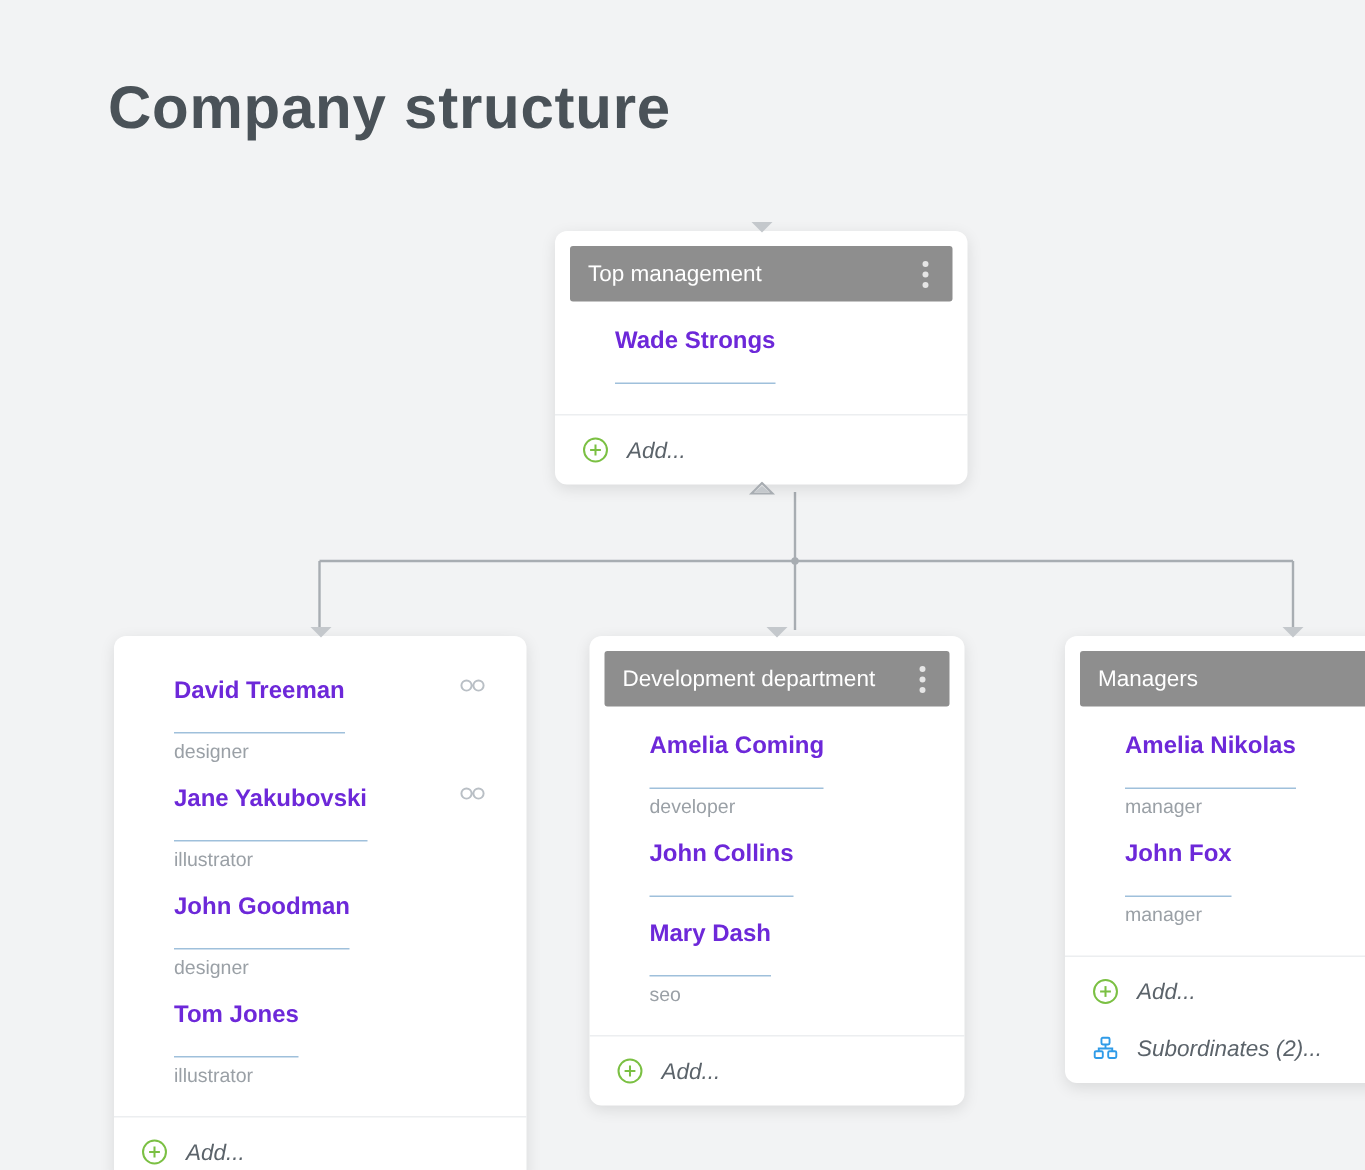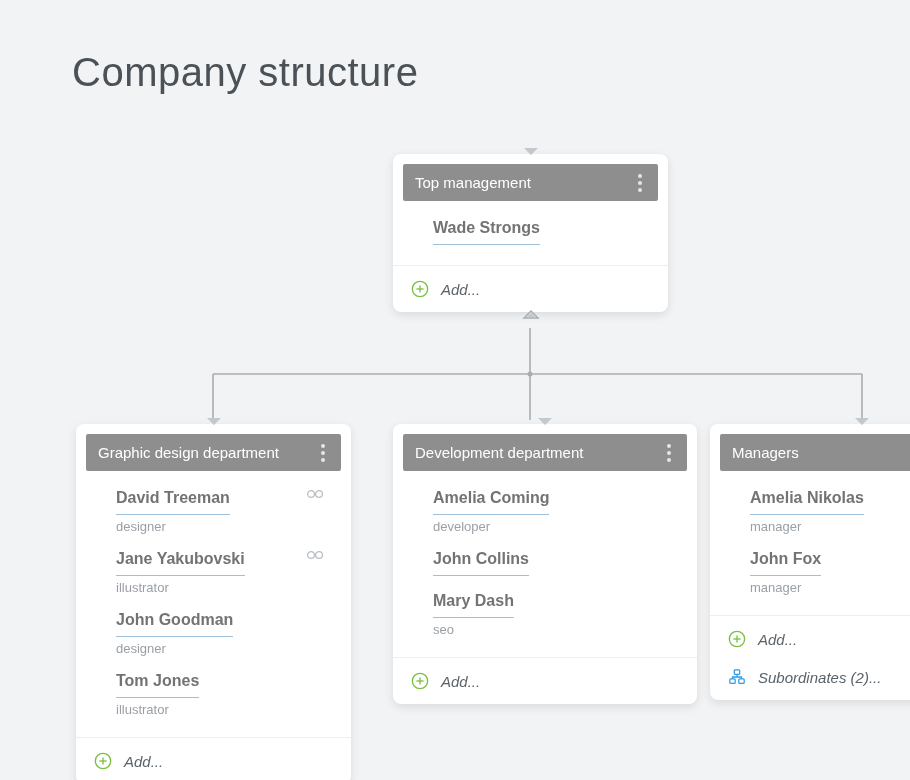--- a/index.html
+++ b/index.html
@@ -14,21 +14,21 @@
   .canvas {
     position: relative;
     width: 910px;
     height: 780px;
   }
   h1.page-title {
     position: absolute;
     left: 72px; top: 50px;
     margin: 0;
     font-size: 40px;
-    font-weight: 400;
+    font-weight: 700;
     color: #4a5258;
     letter-spacing: 0.5px;
   }
 
   .card {
     position: absolute;
     background: #ffffff;
     border-radius: 8px;
     box-shadow: 0 3px 10px rgba(0,0,0,0.10);
     padding: 10px 10px 0 10px;
@@ -56,26 +56,26 @@
     background: #e6e6e6;
   }
   .card-body {
     padding: 12px 8px 4px 8px;
   }
   .person {
     position: relative;
     padding: 6px 10px 10px 22px;
   }
   .person .name {
-    color: #737373;
+    color: #6d28d9;
     font-weight: 600;
     font-size: 16px;
     border-bottom: 1px solid #9fc0db;
     display: inline-block;
-    padding-bottom: 7px;
+    padding-bottom: 18px;
     cursor: pointer;
   }
   .person .role {
     color: #9aa0a6;
     font-size: 13px;
     margin-top: 4px;
   }
   .person .badge {
     position: absolute;
     right: 8px;
@@ -129,21 +129,21 @@
       <line x1="213" y1="374" x2="862" y2="374"></line>
 
       <line x1="213" y1="374" x2="213" y2="420"></line>
       <line x1="530" y1="374" x2="530" y2="420"></line>
       <line x1="862" y1="374" x2="862" y2="420"></line>
     </g>
 
     <circle cx="530" cy="374" r="2.5" fill="#a8adb2"></circle>
   </svg>
 
-  <div class="card" style="left:393px; top:154px; width:275px;">
+  <div class="card" style="left:370px; top:154px; width:275px;">
 
     <div class="arrow-notch" style="top:-8px;">
       <svg width="18" height="10">
           <polygon points="2,2 16,2 9,9" fill="#c4c8cc"></polygon>
         </svg>
     </div>
     <div class="card-header">
       <span>Top management</span>
       <div class="kebab">
           <span></span>
@@ -173,28 +173,20 @@
           <polygon points="4,7 14,7 9,3" fill="#c4c8cc"></polygon>
         </svg>
     </div>
   </div>
 
   <div class="card" style="left:76px; top:424px; width:275px;">
     <div class="arrow-notch" style="top:-8px;">
       <svg width="18" height="10">
           <polygon points="2,2 16,2 9,9" fill="#c4c8cc"></polygon>
         </svg>
-    </div>
-    <div class="card-header">
-      <span>Graphic design department</span>
-      <div class="kebab">
-          <span></span>
-          <span></span>
-          <span></span>
-        </div>
     </div>
     <div class="card-body">
       <div class="person">
         <span class="name">David Treeman</span>
         <div class="role">designer</div>
         <span class="badge">
           <svg width="20" height="14" viewBox="0 0 20 14">
               <circle cx="6" cy="5" r="3.4" fill="none" stroke="#b9bfc5" stroke-width="1.3"></circle>
               <circle cx="14" cy="5" r="3.4" fill="none" stroke="#b9bfc5" stroke-width="1.3"></circle>
               <line x1="9.2" y1="5" x2="10.8" y2="5" stroke="#b9bfc5" stroke-width="1.3"></line>
@@ -226,21 +218,21 @@
         <svg class="icon-circle" viewBox="0 0 20 20">
           <circle cx="10" cy="10" r="8.5" fill="none" stroke="#7bc043" stroke-width="1.5"></circle>
           <line x1="10" y1="6" x2="10" y2="14" stroke="#7bc043" stroke-width="1.5"></line>
           <line x1="6" y1="10" x2="14" y2="10" stroke="#7bc043" stroke-width="1.5"></line>
         </svg>
         <span>Add...</span>
       </div>
     </div>
   </div>
 
-  <div class="card" style="left:393px; top:424px; width:304px;">
+  <div class="card" style="left:393px; top:424px; width:250px;">
     <div class="arrow-notch" style="top:-8px;">
       <svg width="18" height="10">
           <polygon points="2,2 16,2 9,9" fill="#c4c8cc"></polygon>
         </svg>
     </div>
     <div class="card-header">
       <span>Development department</span>
       <div class="kebab">
           <span></span>
           <span></span>

